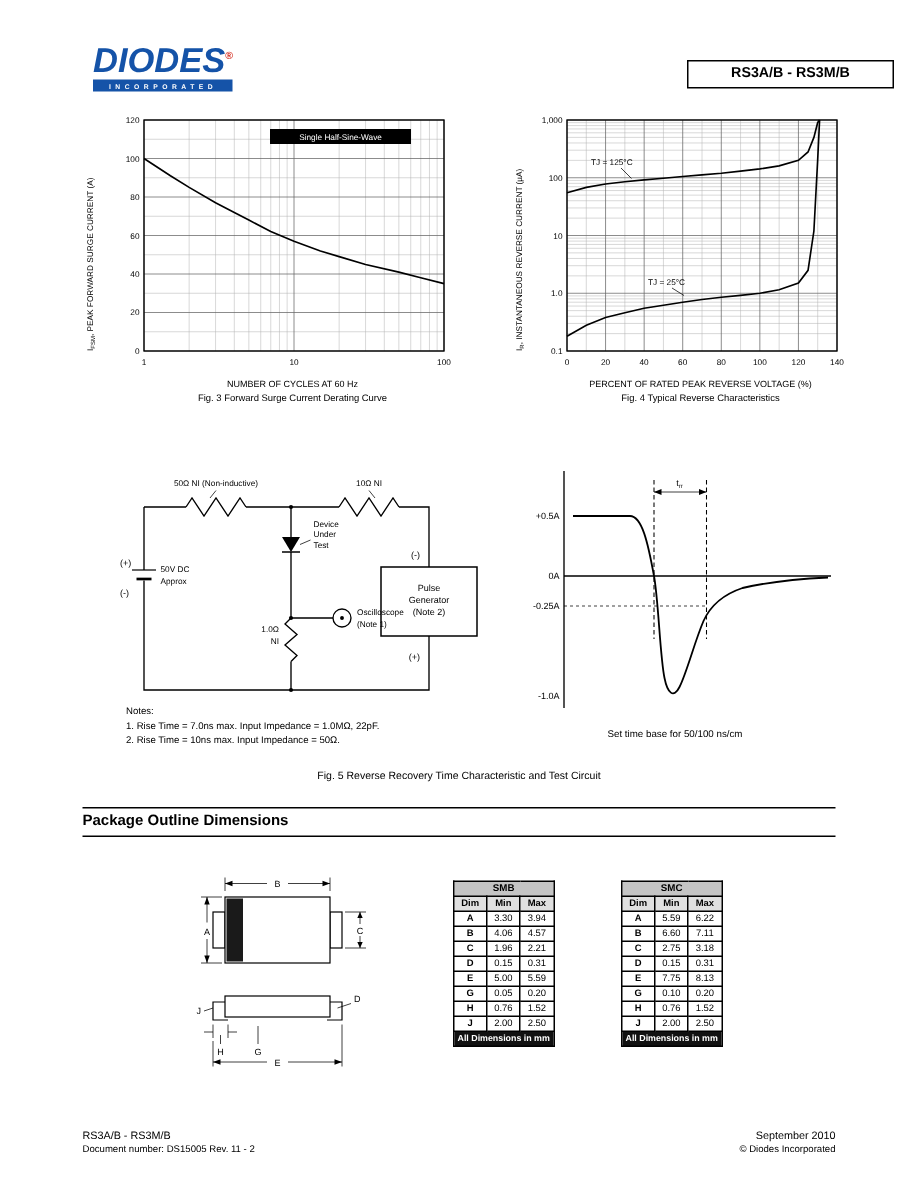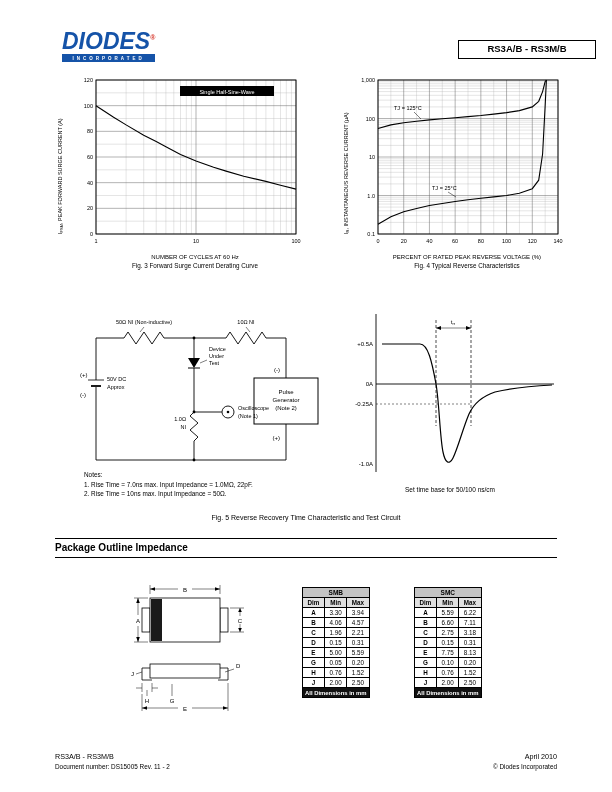--- a/index.html
+++ b/index.html
@@ -286,21 +286,21 @@
   </div>
 
   <div class="notes">
     <div>Notes:</div>
     <div>1. Rise Time = 7.0ns max. Input Impedance = 1.0MΩ, 22pF.</div>
     <div>2. Rise Time = 10ns max. Input Impedance = 50Ω.</div>
   </div>
 
   <div class="fig5-caption">Fig. 5  Reverse Recovery Time Characteristic and Test Circuit</div>
 
-  <div class="pkg-header">Package Outline Impedance</div>
+  <div class="pkg-header">Package Outline Dimensions</div>
 
   <div class="pkg-draw">
     <svg viewBox="0 0 160 145" width="160" height="145">
       <g>
         <line class="thin" x1="38" y1="14" x2="38" y2="5"></line>
         <line class="thin" x1="108" y1="14" x2="108" y2="5"></line>
         <line class="thin" x1="38" y1="9" x2="66" y2="9"></line>
         <line class="thin" x1="80" y1="9" x2="108" y2="9"></line>
         <polygon points="38,9 43,7.2 43,10.8" fill="#000"></polygon>
         <polygon points="108,9 103,7.2 103,10.8" fill="#000"></polygon>
@@ -475,17 +475,17 @@
           <td colspan="3" class="ft">All Dimensions in mm</td>
         </tr>
     </tfoot>
   </table>
 
   <div class="footer-left">
     <div class="f1">RS3A/B - RS3M/B</div>
     <div class="f2">Document number: DS15005 Rev. 11 - 2</div>
   </div>
   <div class="footer-right">
-    <div class="f1">April 2010</div>
+    <div class="f1">September 2010</div>
     <div class="f2">© Diodes Incorporated</div>
   </div>
 
 </div>
 
 </body></html>

